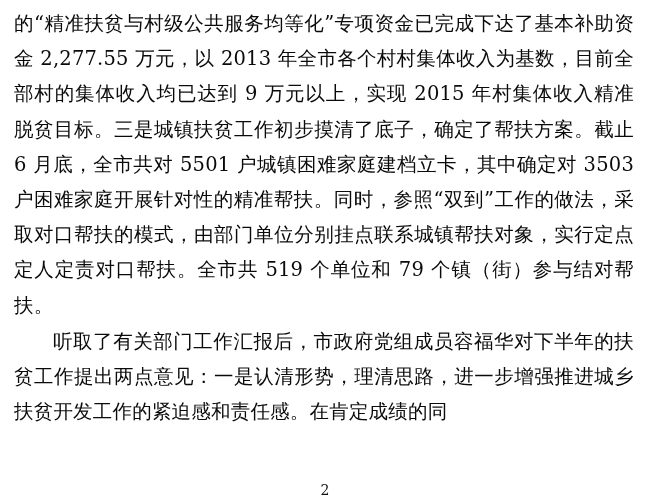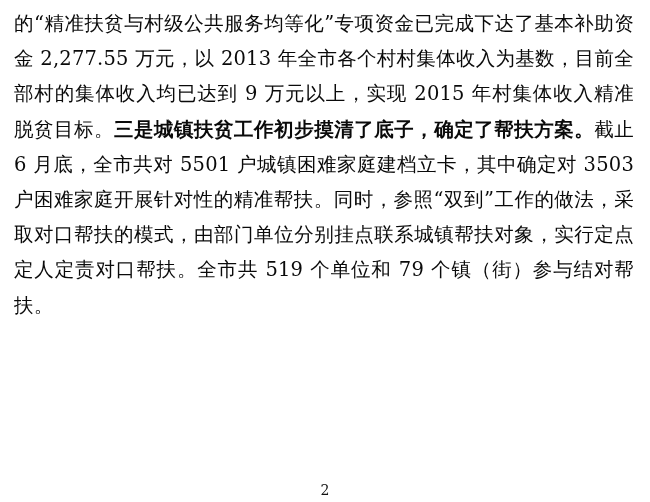--- a/index.html
+++ b/index.html
@@ -31,36 +31,39 @@
   .para {
     margin: 0;
   }
   .para + .para {
     margin-top: 1px;
   }
   .indent {
     text-indent: 2em;
   }
   .b {
-    font-weight: bold;
+    font-weight: normal;
   }
   .pagenum {
     position: absolute;
     left: 0;
     right: 0;
     bottom: 4px;
     text-align: center;
     font-size: 14px;
     font-family: "DejaVu Serif", "Liberation Serif", serif;
     color: #111;
   }
 </style>
 </head>
 <body>
 
 <div class="page">
   <div class="body-text">
     <p class="para">
       <span>的“精准扶贫与村级公共服务均等化”专项资金已完成下达了基本补助资金 2,277.55 万元，以 2013 年全市各个村村集体收入为基数，目前全部村的集体收入均已达到 9 万元以上，实现 2015 年村集体收入精准脱贫目标。</span><span class="b">三是城镇扶贫工作初步摸清了底子，确定了帮扶方案。</span><span>截止 6 月底，全市共对 5501 户城镇困难家庭建档立卡，其中确定对 3503 户困难家庭开展针对性的精准帮扶。同时，参照“双到”工作的做法，采取对口帮扶的模式，由部门单位分别挂点联系城镇帮扶对象，实行定点定人定责对口帮扶。全市共 519 个单位和 79 个镇（街）参与结对帮扶。</span>
     </p>
+    <p class="para indent">
+      <span>听取了有关部门工作汇报后，市政府党组成员容福华对下半年的扶贫工作提出两点意见：</span><span class="b">一是认清形势，理清思路，进一步增强推进城乡扶贫开发工作的紧迫感和责任感。</span><span>在肯定成绩的同</span>
+    </p>
   </div>
   <div class="pagenum">2</div>
 </div>
 
 </body></html>

